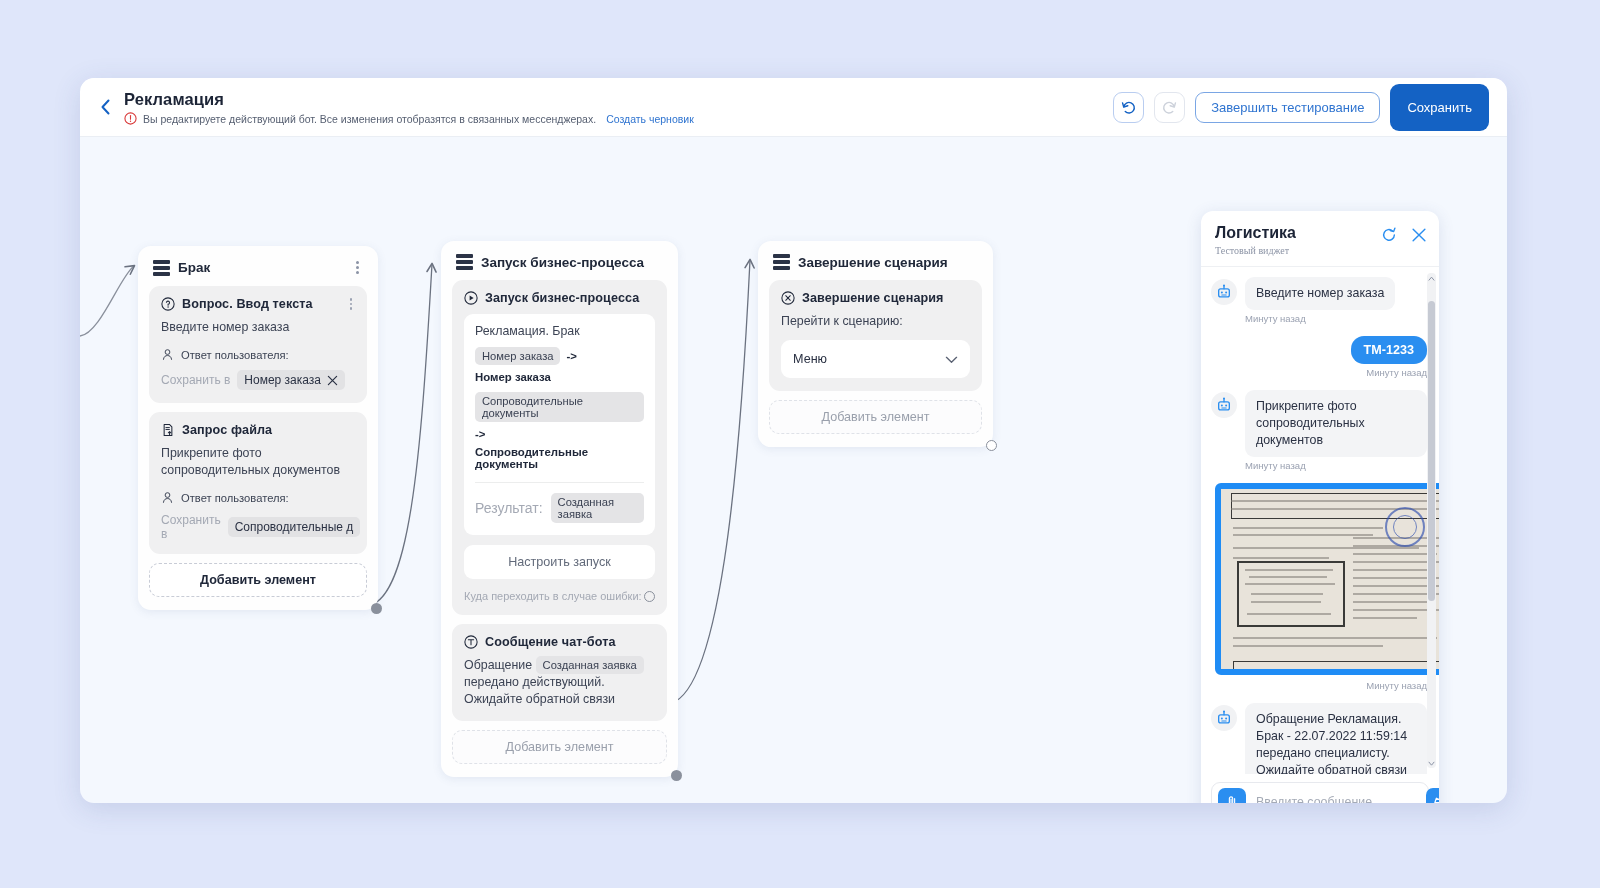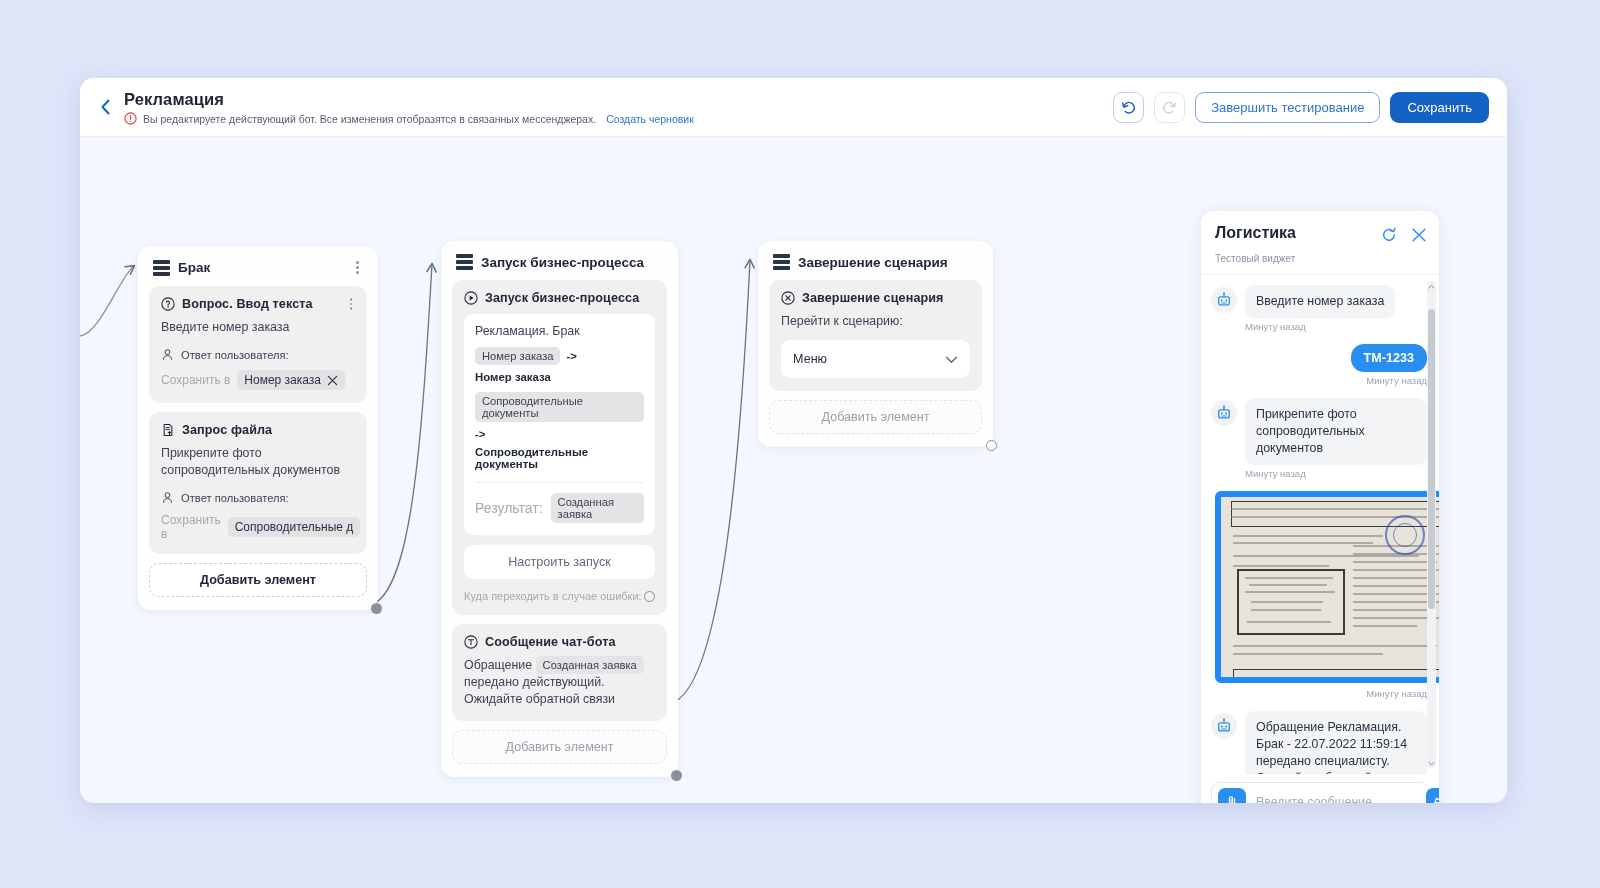--- a/index.html
+++ b/index.html
@@ -53,21 +53,21 @@
     display:flex; align-items:center; justify-content:center; cursor:pointer;
   }
   .icon-btn.disabled{ border-color:#e2e6ee; cursor:default; }
   .btn-outline{
     height:31px; padding:0 15px; border-radius:9px;
     border:1.4px solid #7aa6e4; background:#fff;
     color:#2f74d0; font-size:13px; font-family:inherit;
     display:flex; align-items:center; cursor:pointer;
   }
   .btn-primary{
-    height:31px; padding:0 17px; border-radius:9px;
+    height:47px; padding:0 17px; border-radius:9px;
     border:none; background:#1462c4; color:#fff;
     font-size:13px; font-family:inherit; font-weight:500;
     display:flex; align-items:center; cursor:pointer;
   }
 
   
   .canvas{ position:absolute; left:0; top:58px; right:0; bottom:0; overflow:hidden; }
   .connectors{ position:absolute; left:0; top:0; width:100%; height:100%; pointer-events:none; }
 
   
@@ -158,21 +158,21 @@
   
   .chat{
     position:absolute; left:1121px; top:75px;
     width:238px; height:622px;
     background:#fff; border-radius:12px;
     box-shadow:0 3px 16px rgba(60,80,140,.14);
     display:flex; flex-direction:column; overflow:hidden;
   }
   .chat-head{ padding:13px 14px 10px 14px; border-bottom:1px solid #eef0f3; position:relative; }
   .chat-title{ font-size:16px; font-weight:bold; color:#1c2436; }
-  .chat-sub{ font-size:10px; color:#8b93a5; margin-top:11px; }
+  .chat-sub{ font-size:10px; color:#8b93a5; margin-top:3px;font-family:Liberation Serif, serif; }
   .chat-head-actions{ position:absolute; right:12px; top:16px; display:flex; gap:14px; align-items:center; }
   .chat-ico{ cursor:pointer; display:flex; }
 
   .chat-body{ flex:1; overflow:hidden; position:relative; padding:10px 12px 4px 10px; }
   .msg-row{ display:flex; gap:8px; align-items:flex-start; margin-bottom:2px; }
   .bot-avatar{ width:26px; height:26px; flex:0 0 26px; border-radius:50%; background:#f1f2f4; display:flex; align-items:center; justify-content:center; margin-top:2px; }
   .bubble-bot{
     background:#f3f4f6; border-radius:9px; padding:8px 11px;
     font-size:12.4px; color:#2a3143; line-height:17px; max-width:192px;
   }

